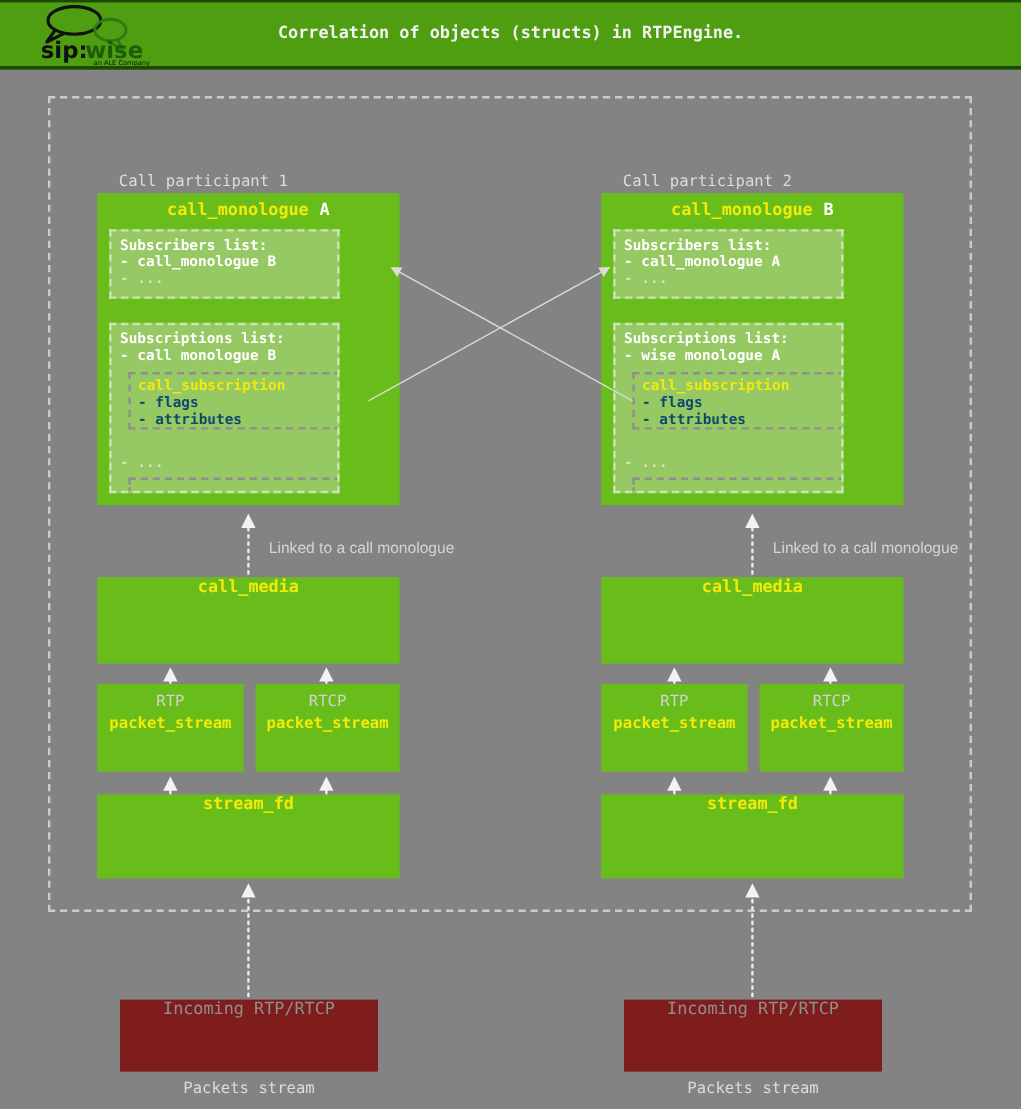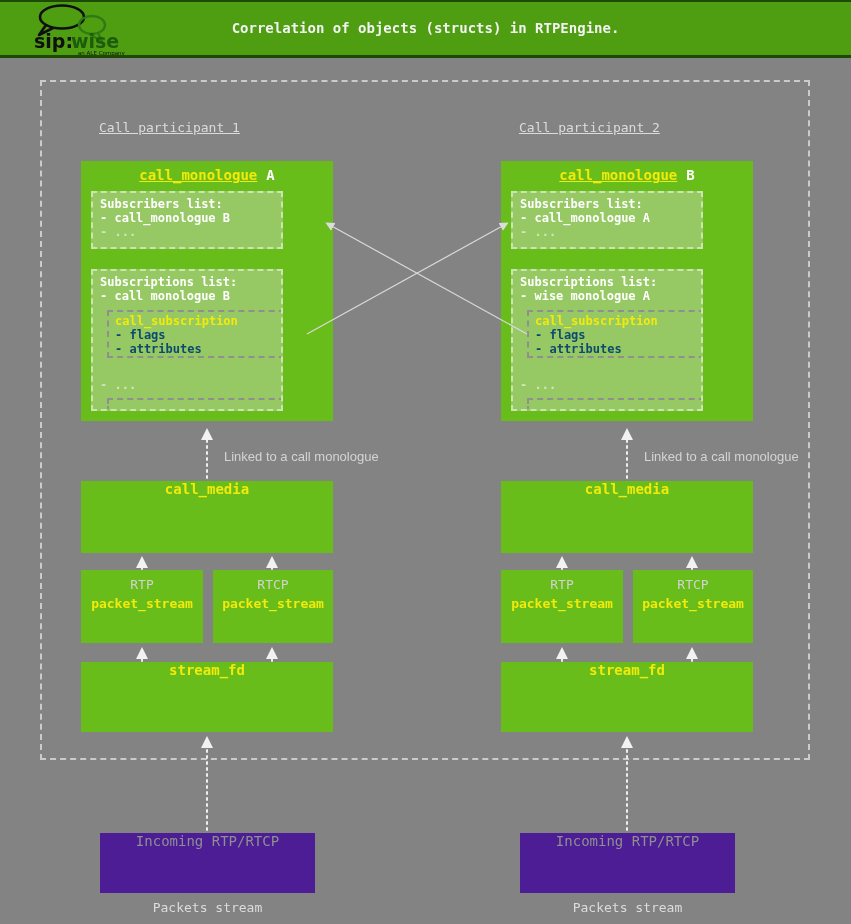--- a/index.html
+++ b/index.html
@@ -21,26 +21,26 @@
   
   .header{left:0;top:0;width:851px;height:58px;background:var(--hgreen);
     border-top:2px solid #1c4a05;border-bottom:3px solid #1c4a05;
     display:flex;flex-direction:column;align-items:center;justify-content:center;}
   .header .title{color:#f2f2f2;font:bold 14px var(--mono);line-height:17px;text-align:center;}
   .logo{left:26px;top:3px;width:110px;height:52px;}
 
   
   .boundary{left:40px;top:80px;width:770px;height:680px;border:2px dashed #cbcbcb;}
 
-  .plabel{top:120px;font:13px var(--mono);color:var(--graytext);text-decoration:underline;}
+  .plabel{top:144px;font:13px var(--mono);color:var(--graytext);}
 
   .gbox{background:var(--green);}
   .monologue{top:161px;width:252px;height:260px;}
   .mono-title{text-align:center;margin-top:6px;font:bold 14px var(--mono);}
-  .mono-title .yl{color:var(--yellow);text-decoration:underline;}
+  .mono-title .yl{color:var(--yellow);}
   .mono-title .wh{color:#fff;margin-left:9px;}
 
   .inner{position:absolute;left:10px;width:192px;background:var(--lgreen);
     border:2px dashed var(--dashlight);
     font:bold 12px var(--mono);color:#fff;padding:4px 7px;line-height:14px;}
   .subscribers{top:30px;height:58px;}
   .subscriptions{top:108px;height:142px;overflow:hidden;}
   .dim{color:rgba(255,255,255,.55);}
   .subbox{position:absolute;left:14px;top:39px;width:198px;height:48px;
     border:2px dashed var(--dashgray);padding:2px 6px;line-height:14px;}
@@ -53,21 +53,21 @@
   .linked{top:449px;font:13px "Liberation Sans",sans-serif;color:#d4d4d4;}
 
   .callmedia{top:481px;width:252px;height:72px;text-align:center;line-height:72px;
     font:bold 14px var(--mono);color:var(--yellow);}
   .pstream{top:570px;height:73px;text-align:center;padding-top:7px;}
   .pstream .proto{font:13px var(--mono);color:#d2d2d2;display:block;line-height:15px;margin-bottom:4px;}
   .pstream .pname{font:bold 13px var(--mono);color:var(--yellow);display:block;line-height:15px;}
   .streamfd{top:662px;width:252px;height:70px;text-align:center;line-height:70px;
     font:bold 14px var(--mono);color:var(--yellow);}
 
-  .incoming{top:833px;width:215px;height:60px;background:#4c1d95;
+  .incoming{top:833px;width:215px;height:60px;background:#7f1d1d;
     text-align:center;line-height:60px;font:14px var(--mono);color:#8f8f8f;}
   .packets{top:900px;width:215px;text-align:center;font:13px var(--mono);color:var(--graytext);}
 
   .overlay{left:0;top:0;width:851px;height:924px;pointer-events:none;}
   .dotline{stroke:#ededed;stroke-width:2;stroke-dasharray:2 4;stroke-linecap:round;fill:none;}
   .thinline{stroke:#d9d9d9;stroke-width:1.2;fill:none;}
 </style>
 </head>
 <body>
 

